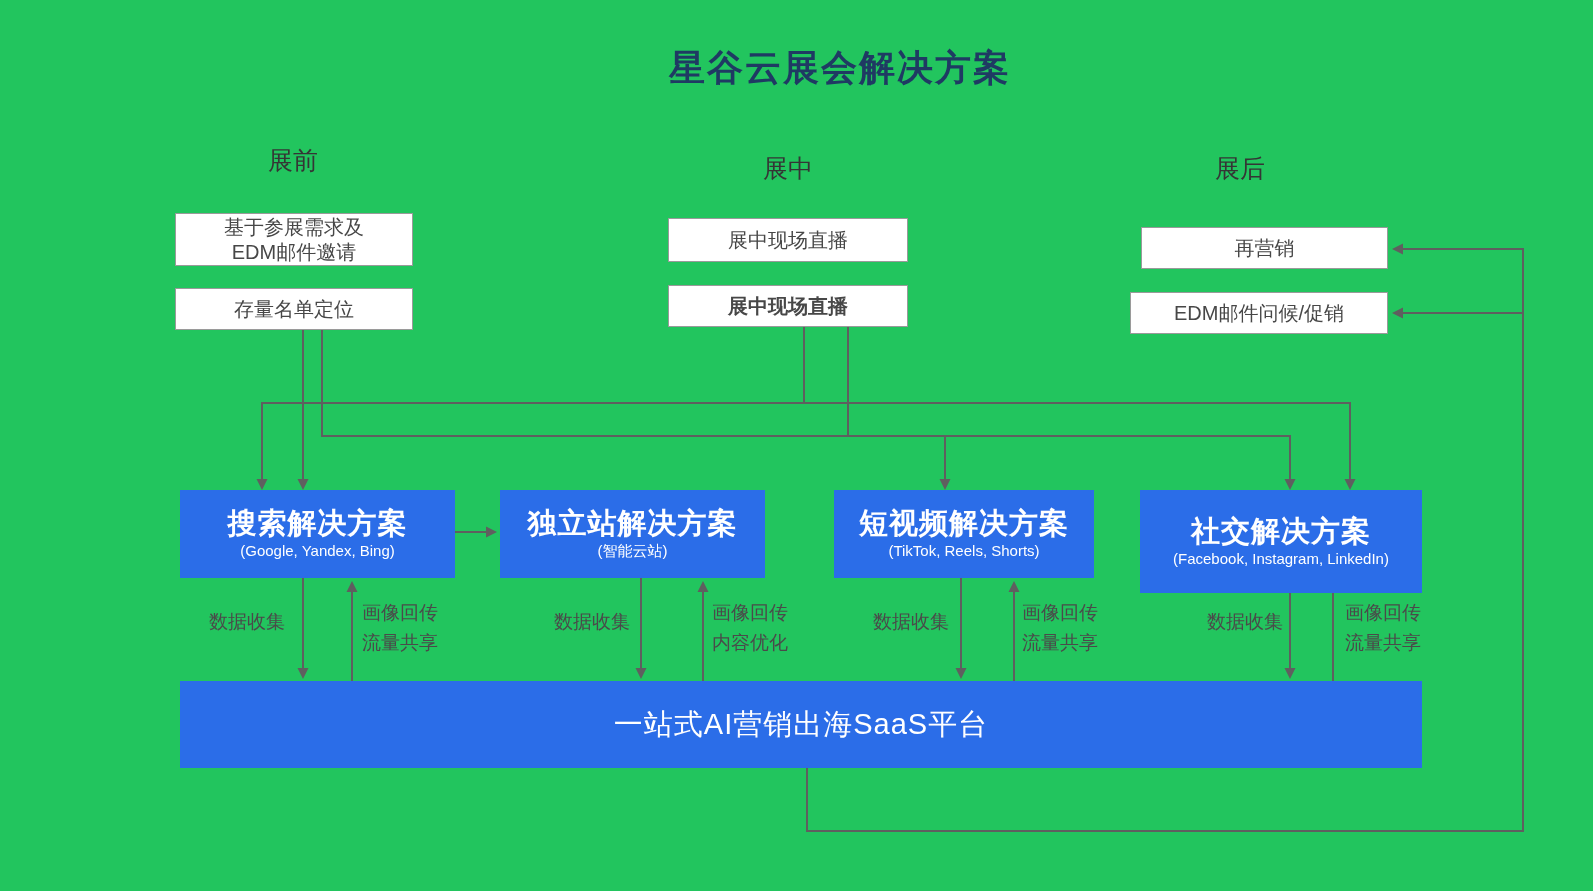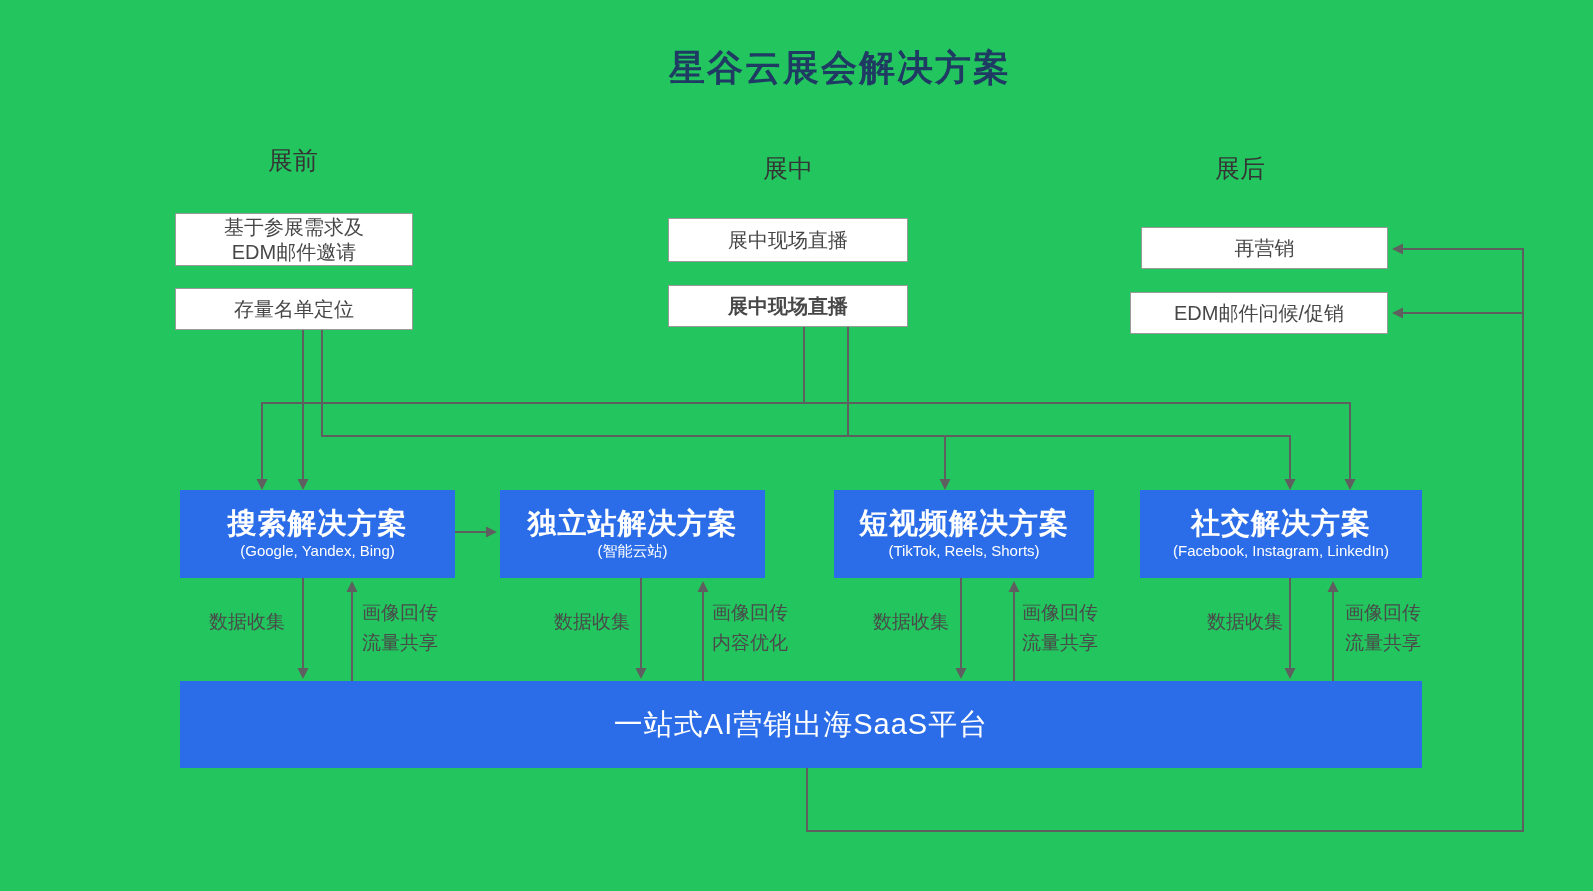--- a/index.html
+++ b/index.html
@@ -133,21 +133,21 @@
     <div class="sbox-sub">(Google, Yandex, Bing)</div>
   </div>
   <div class="sbox" style="left:500px;top:490px;width:265px;height:88px;">
     <div class="sbox-title">独立站解决方案</div>
     <div class="sbox-sub">(智能云站)</div>
   </div>
   <div class="sbox" style="left:818px;top:490px;width:260px;height:88px;margin-left:16px;">
     <div class="sbox-title">短视频解决方案</div>
     <div class="sbox-sub">(TikTok, Reels, Shorts)</div>
   </div>
-  <div class="sbox" style="left:1140px;top:490px;width:282px;height:88px;">
+  <div class="sbox" style="left:1140px;top:490px;width:282px;height:103px;">
     <div class="sbox-title">社交解决方案</div>
     <div class="sbox-sub">(Facebook, Instagram, LinkedIn)</div>
   </div>
 
   <div class="glabel down" style="left:202px;top:607px;width:90px;">数据收集</div>
   <div class="glabel up" style="left:362px;top:598px;">
     <span>画像回传</span>
     <span>流量共享</span>
   </div>
 

